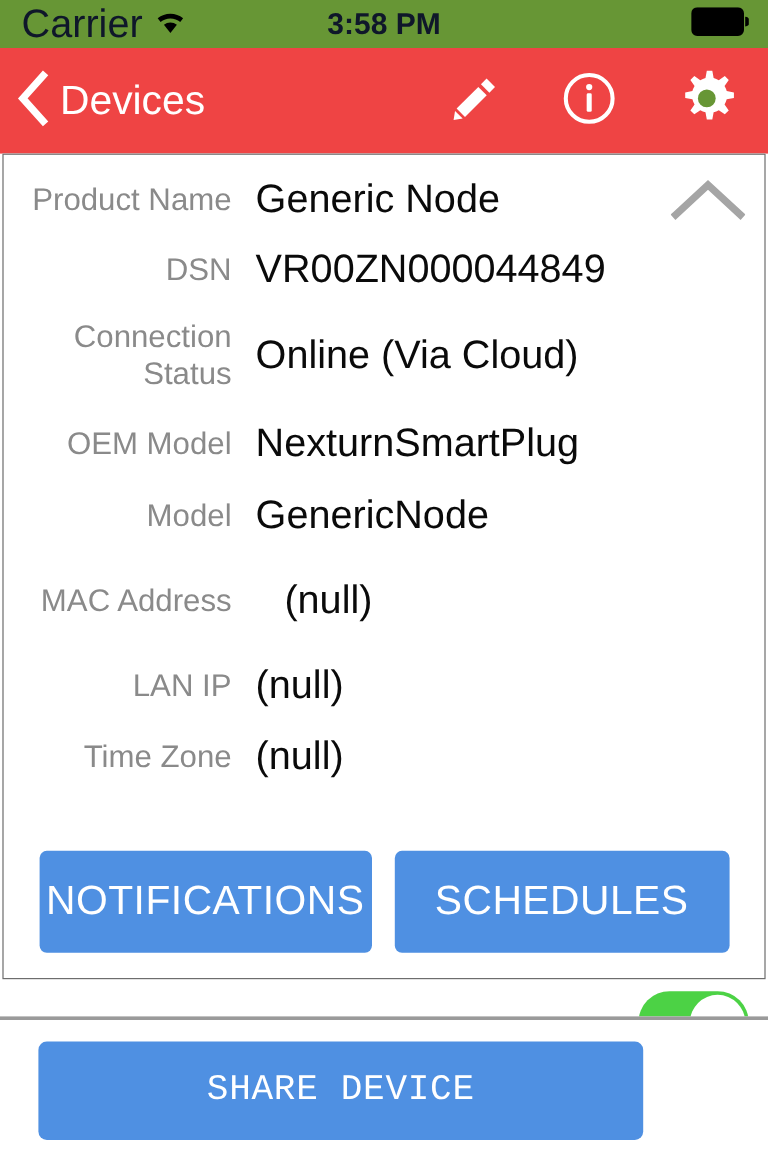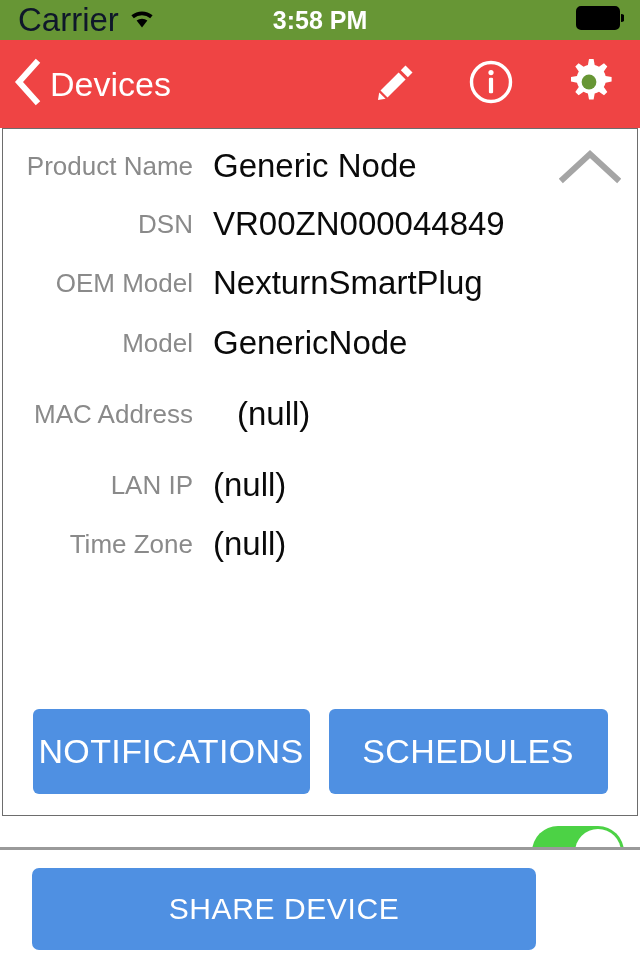--- a/index.html
+++ b/index.html
@@ -42,21 +42,21 @@
     color: #0f172a;
     letter-spacing: 0px;
   }
   .wifi-icon { display: block; }
   .status-time {
     position: absolute;
     left: 0; right: 0;
     text-align: center;
     font-size: 25px;
     font-weight: bold;
-    color: #ffffff;
+    color: #0f172a;
   }
   .status-right {
     position: absolute;
     right: 16px;
     display: flex;
     align-items: center;
   }
 
   
   .nav-bar {
@@ -212,21 +212,21 @@
     position: absolute;
     top: 18px;
     left: 32px;
     width: 504px;
     height: 82px;
     background: #4f90e2;
     color: #ffffff;
     border: none;
     border-radius: 7px;
     font-size: 30px;
-    font-family: Liberation Sans, sans-serif;
+    font-family: Liberation Mono, monospace;
     letter-spacing: 0.6px;
     cursor: pointer;
   }
 </style>
 </head>
 <body>
 
 <div id="app">
 
   <div class="status-bar">
@@ -313,20 +313,24 @@
       <div class="row r-product">
         <div class="row-label">Product Name</div>
         <div class="row-value">Generic Node</div>
       </div>
 
       <div class="row r-dsn">
         <div class="row-label">DSN</div>
         <div class="row-value">VR00ZN000044849</div>
       </div>
 
+      <div class="row r-conn">
+        <div class="row-label">Connection Status</div>
+        <div class="row-value">Online (Via Cloud)</div>
+      </div>
 
       <div class="row r-oem">
         <div class="row-label">OEM Model</div>
         <div class="row-value">NexturnSmartPlug</div>
       </div>
 
       <div class="row r-model">
         <div class="row-label">Model</div>
         <div class="row-value">GenericNode</div>
       </div>

